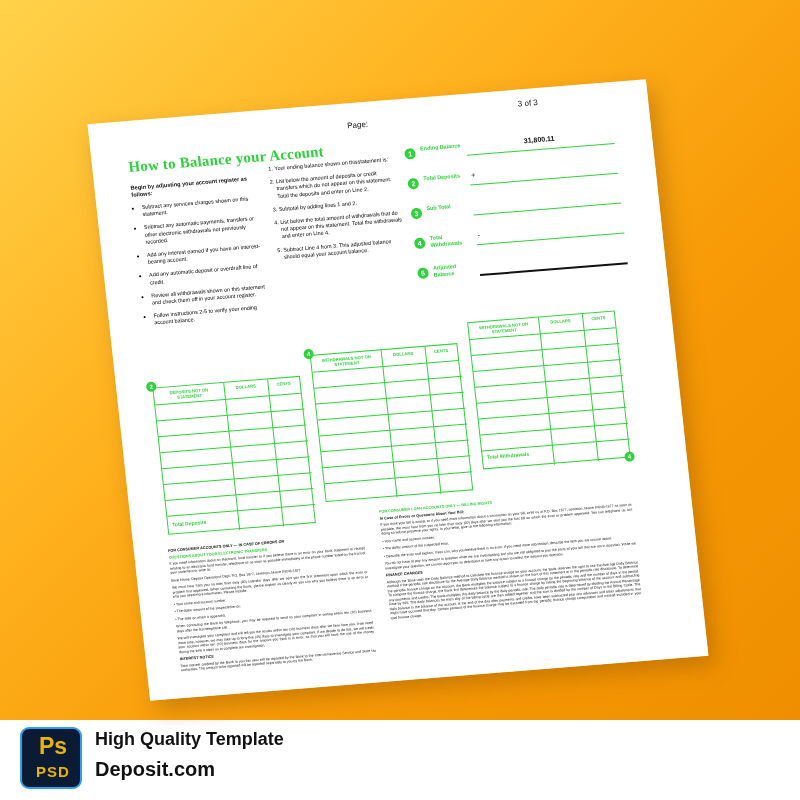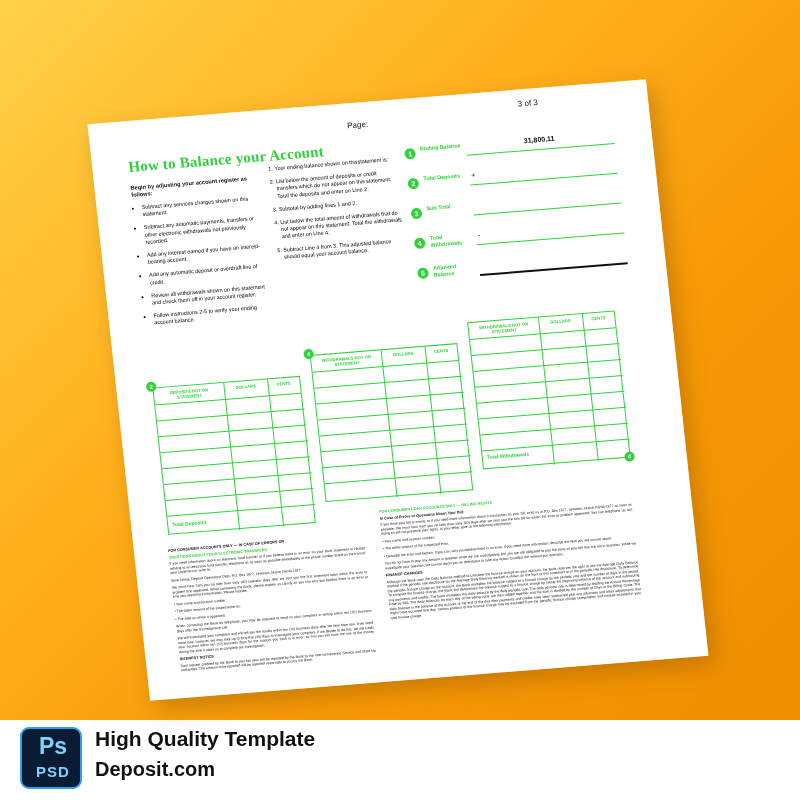--- a/index.html
+++ b/index.html
@@ -16,32 +16,32 @@
     background:linear-gradient(135deg,#ffd24a 0%,#ffb21f 35%,#f79a06 65%,#ef8f00 100%);
   }
   .footer-bar{
     position:absolute;left:0;top:720px;width:800px;height:80px;background:#ffffff;
   }
 
   
   .psd-badge{
     position:absolute;left:20px;top:727px;width:62px;height:62px;
     border-radius:9px;background:#0b1b33;border:2px solid #2ea0f2;
-    box-sizing:border-box;color:#7dd3fc;
+    box-sizing:border-box;color:#eab308;
   }
   .psd-badge .ps{
     position:absolute;left:0;top:4px;width:62px;text-align:center;
     font-size:23px;font-weight:bold;letter-spacing:0px;
   }
   .psd-badge .psd{
     position:absolute;left:0;top:34px;width:62px;text-align:center;
     font-size:15px;font-weight:bold;letter-spacing:1px;
   }
   .footer-text{position:absolute;left:95px;top:726px;color:#111;}
-  .footer-text .l1{font-size:21px;font-weight:bold;line-height:26px;}
+  .footer-text .l1{font-size:18px;font-weight:bold;line-height:26px;}
   .footer-text .l2{font-size:20px;font-weight:bold;line-height:26px;margin-top:4px;}
 
   
   .paper-wrap{
     position:absolute;left:118px;top:100px;width:560px;height:580px;
     transform:rotate(-6.2deg) skewY(1.6deg);
     transform-origin:50% 50%;
     box-shadow:6px 10px 22px rgba(120,70,0,.35);
   }
   .paper{

